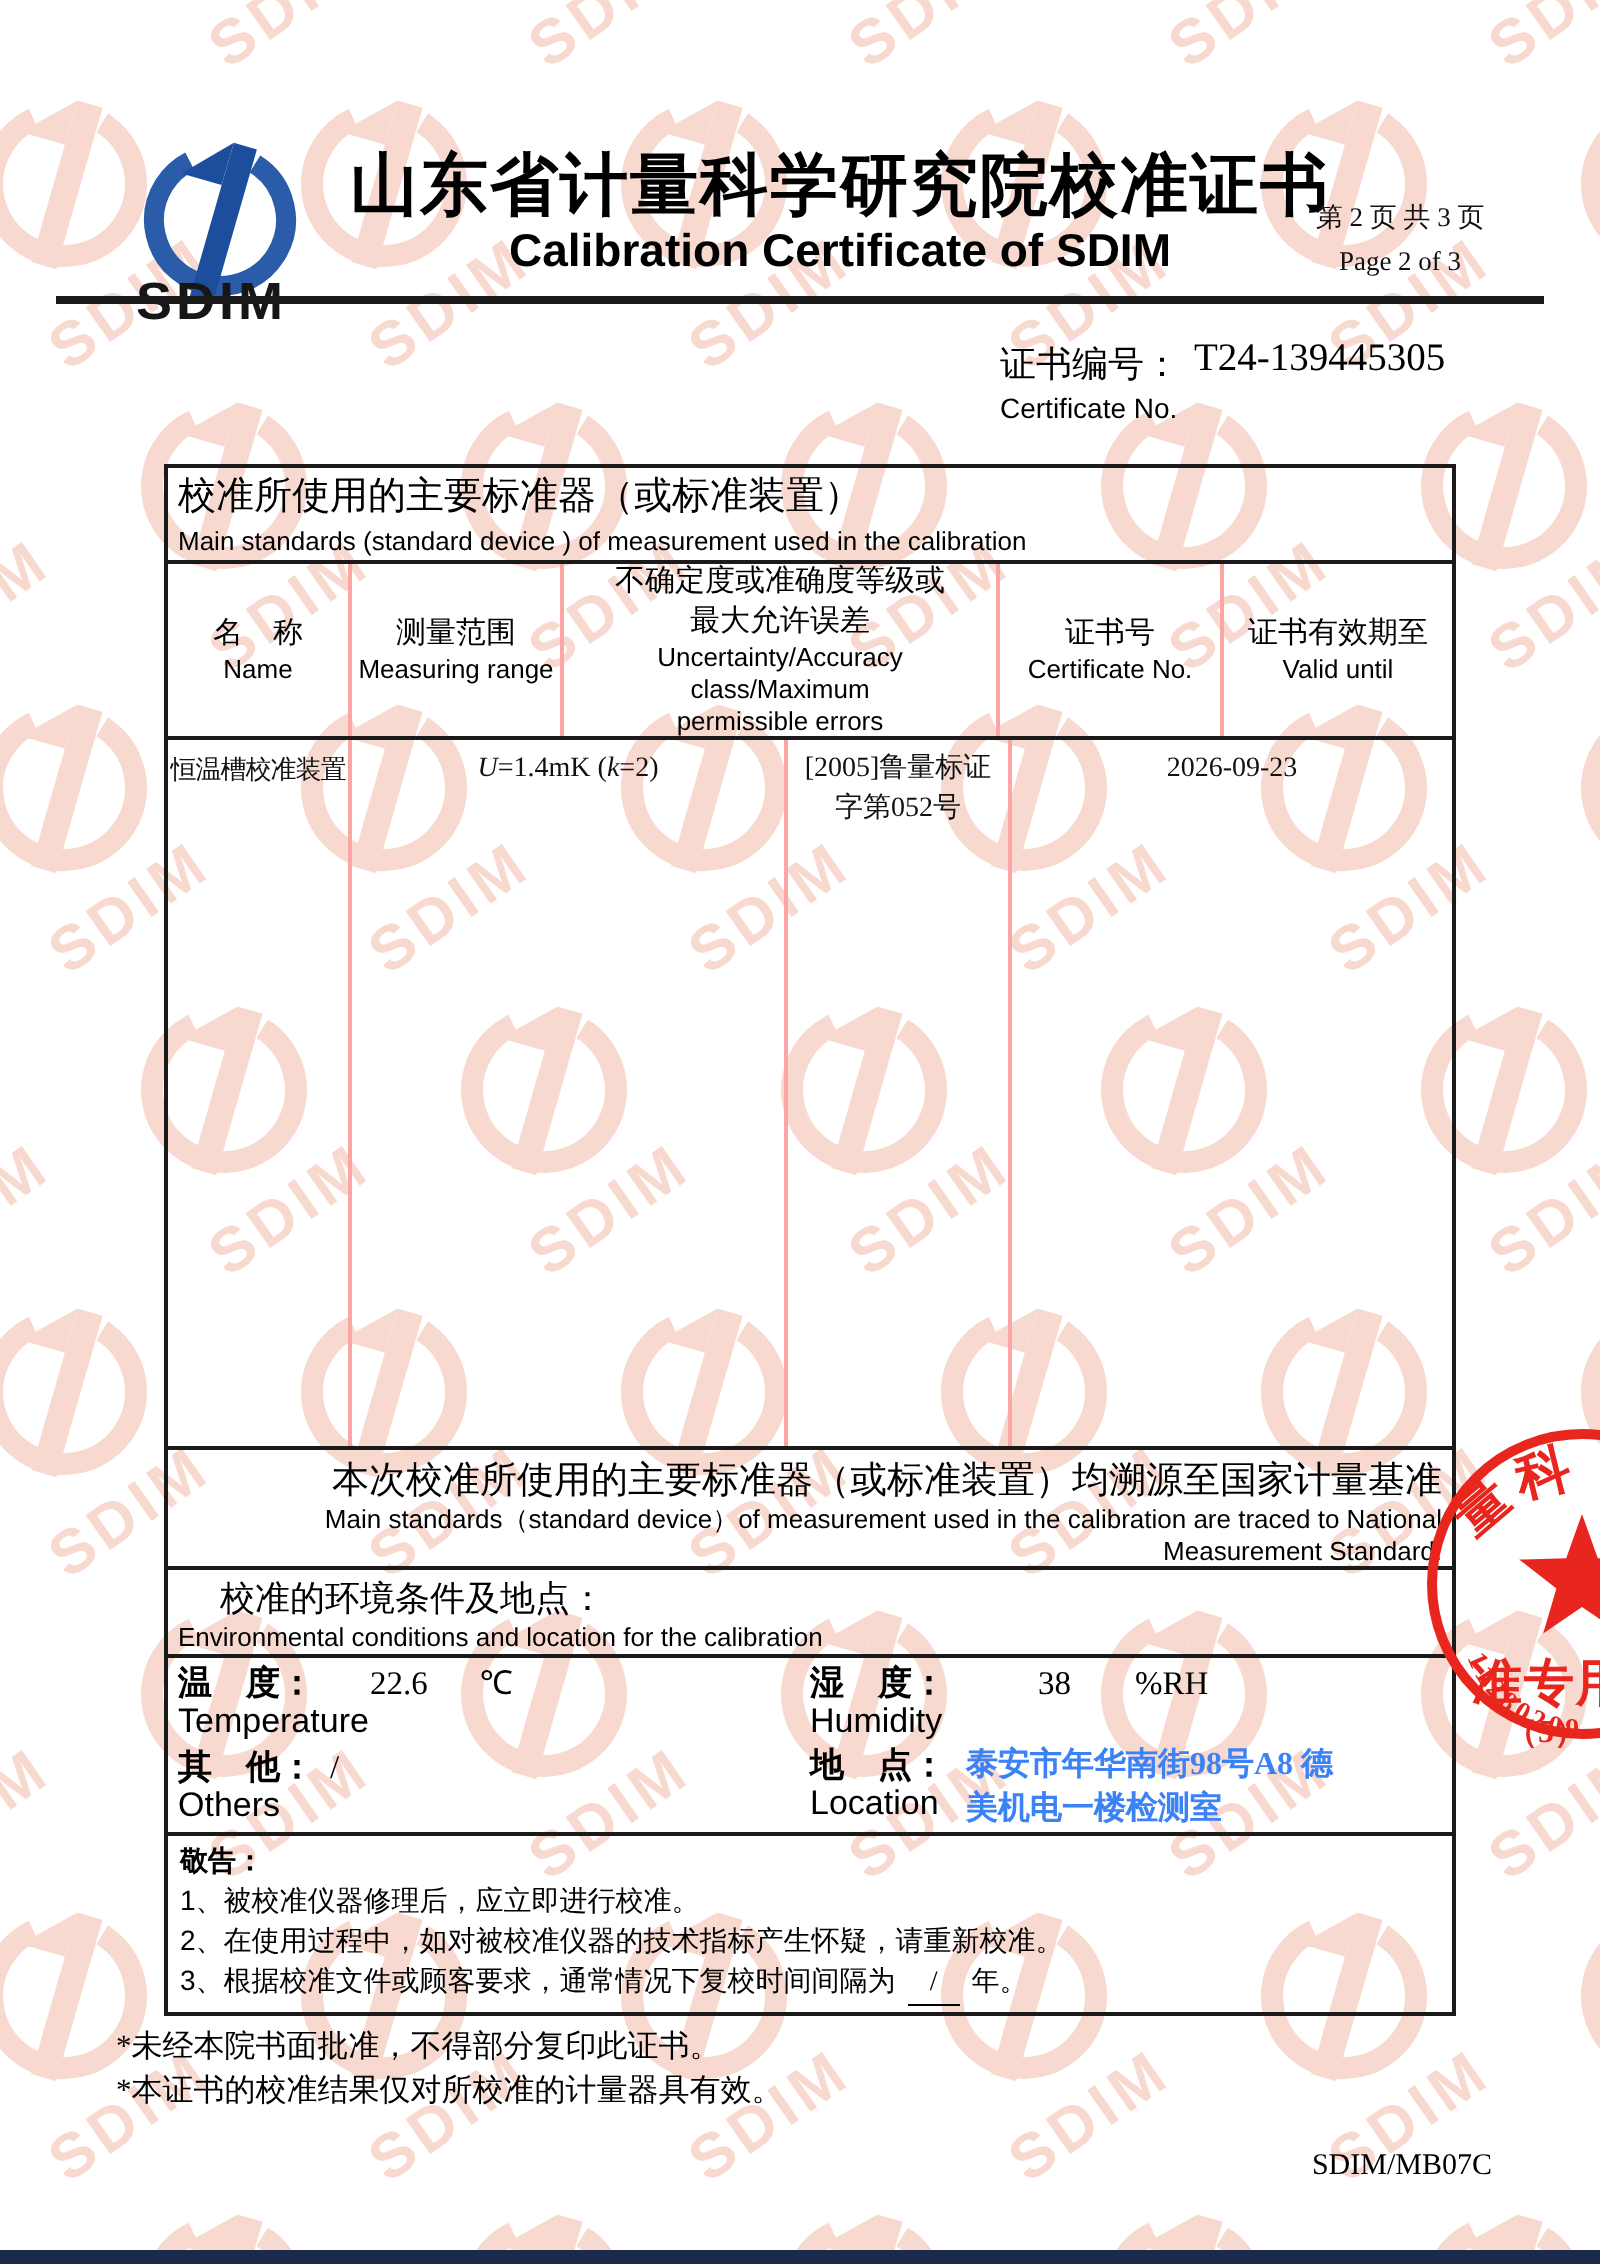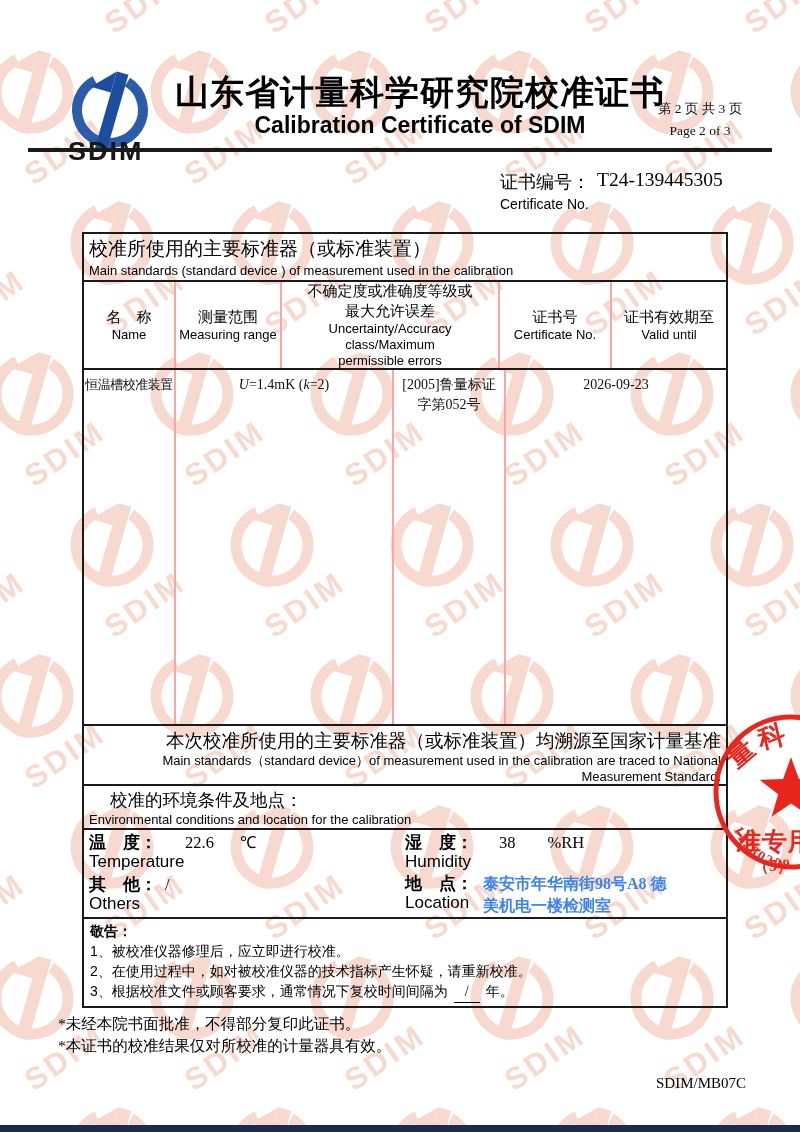--- a/index.html
+++ b/index.html
@@ -608,21 +608,21 @@
             <div class="env-zh"><span>温　度：</span><span class="val" style="margin-left:28px">22.6</span><span class="val" style="margin-left:26px">℃</span></div>
             <div class="env-en">Temperature</div>
           </div>
           <div class="env-item">
             <div class="env-zh"><span>其　他：</span><span class="val" style="margin-left:8px">/</span></div>
             <div class="env-en">Others</div>
           </div>
         </div>
         <div class="env-half">
           <div class="env-item">
-            <div class="env-zh"><span>湿　度：</span><span class="val" style="margin-left:26px">38</span><span class="val" style="margin-left:32px">%RH</span></div>
+            <div class="env-zh"><span>湿　度：</span><span class="val" style="margin-left:46px">38</span><span class="val" style="margin-left:32px">%RH</span></div>
             <div class="env-en">Humidity</div>
           </div>
           <div class="env-item loc-item">
             <div class="loc-left">
               <div class="env-zh">地　点：</div>
               <div class="env-en">Location</div>
             </div>
             <div class="loc-addr">泰安市年华南街98号A8 德
 美机电一楼检测室</div>
           </div>

